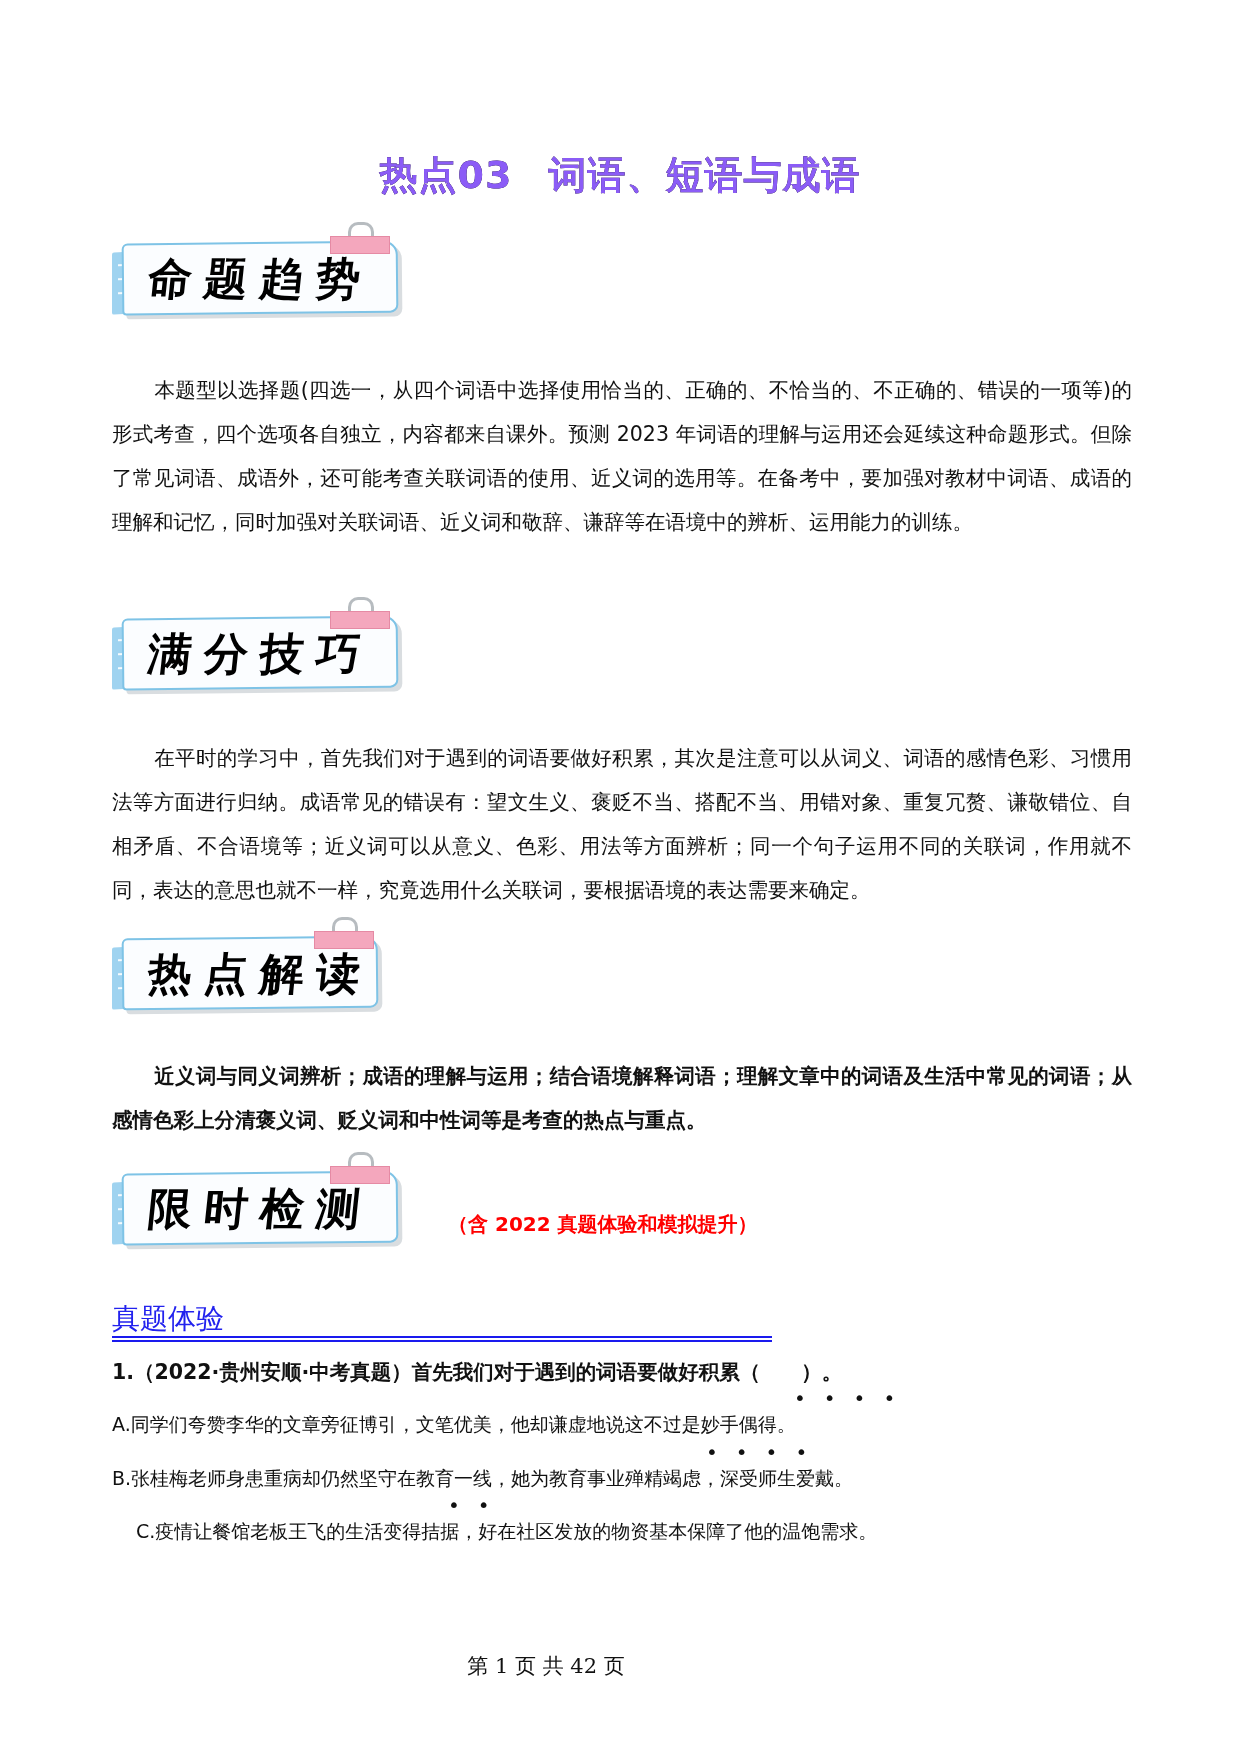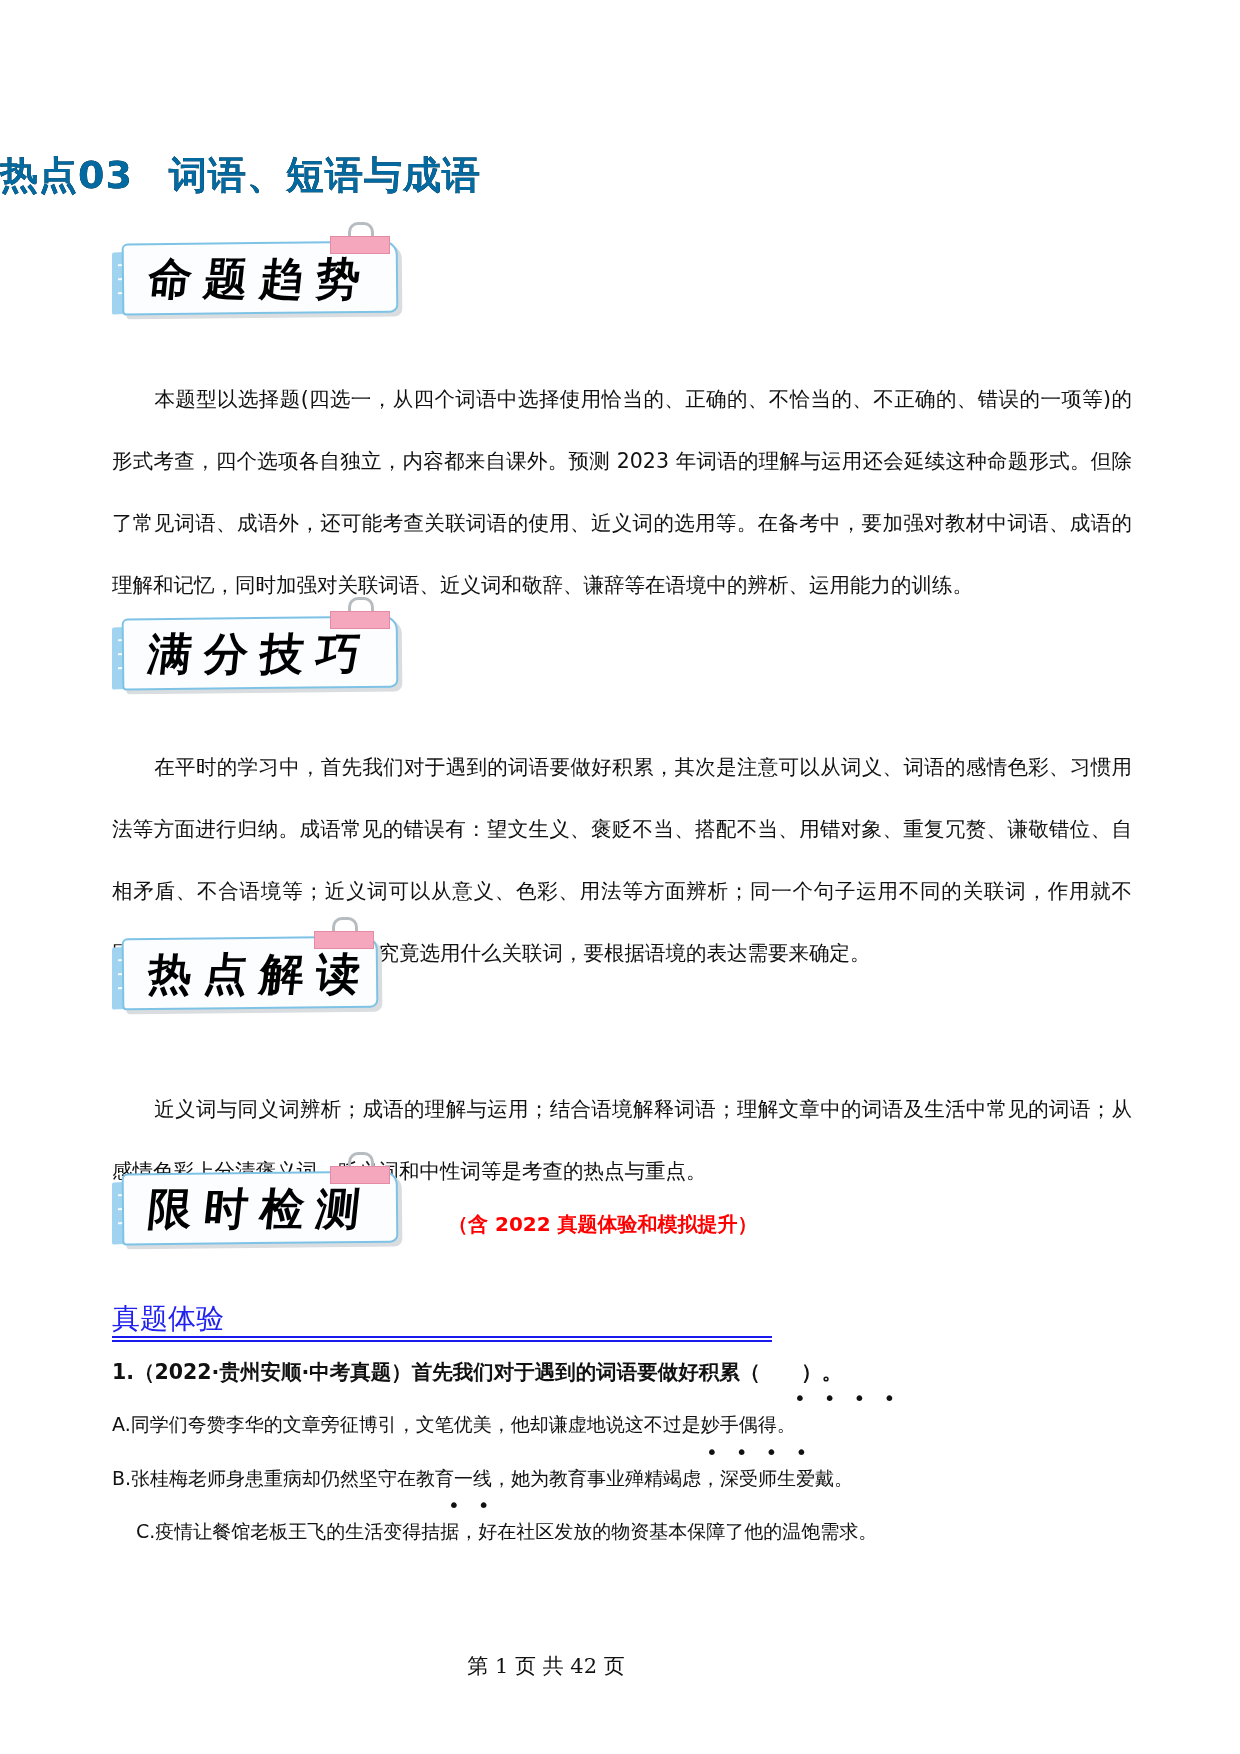--- a/index.html
+++ b/index.html
@@ -1,39 +1,39 @@
 <!DOCTYPE html>
 <html><head>
 <meta charset="utf-8">
 <style>
   html, body { margin:0; padding:0; background:#ffffff; }
   body { width:1240px; height:1754px; position:relative; overflow:hidden;
          font-family:"DejaVu Sans", "Liberation Sans", sans-serif; color:#111; }
-  .page-title { position:absolute; left:0; width:1240px; top:150px; 
-                font-size:38px; font-weight:bold; color:#0369a1; letter-spacing:1px;
+  .page-title { position:absolute; left:0; width:1240px; top:150px; text-align:center;
+                font-size:38px; font-weight:bold; color:#8b5cf6; letter-spacing:1px;
                 text-shadow: 0 0 0.6px #000; }
   .page-title .gap { display:inline-block; width:36px; }
 
   
   .banner { position:absolute; left:112px; height:98px; }
   .banner .tab { position:absolute; left:0; top:30px; width:26px; height:62px;
                  background:#9fd3f0; border-radius:2px 0 0 2px; transform:skewY(-3deg); }
   .banner .tab i { position:absolute; left:6px; width:8px; height:2px; background:#ffffff; opacity:.9; }
   .banner .paper { position:absolute; left:10px; top:20px; bottom:6px; right:10px;
                    background:#fbfdff; border:2px solid #7ec3e6; border-radius:6px 14px 8px 4px;
                    box-shadow: 4px 4px 0 #d9dde0; transform:rotate(-0.6deg); }
   .banner .label { position:absolute; left:36px; top:28px; font-family:"DejaVu Serif", "Liberation Serif", serif;
                    font-size:44px; font-weight:bold; letter-spacing:12px; color:#000;
                    transform:skewX(-6deg); }
   .banner .clip-bar { position:absolute; top:14px; width:58px; height:16px; background:#f4a7bd;
                       border:1px solid #e58aa4; }
   .banner .clip-wire { position:absolute; top:0; width:20px; height:24px;
                        border:3px solid #b7bcc0; border-bottom:none; border-radius:10px 10px 0 0; }
 
-  .para { position:absolute; left:112px; width:1020px; font-size:20.5px; line-height:62px;
+  .para { position:absolute; left:112px; width:1020px; font-size:20.5px; line-height:44px;
           color:#111; text-align:justify; }
   .para .indent { display:inline-block; width:42px; }
 
   .red-note { position:absolute; left:448px; top:1211px; font-size:20px; font-weight:bold; color:#ff0000; }
   .section-link { position:absolute; left:112px; top:1300px; font-size:28px; font-weight:normal;
                   color:#2222ee; text-decoration:none; }
   .double-rule { position:absolute; left:112px; top:1336px; width:660px; height:2px;
                  border-top:2px solid #1a1aee; border-bottom:2px solid #1a1aee; }
   .q-title { position:absolute; left:112px; top:1358px; font-size:20.5px; font-weight:bold; color:#111; }
   .option { position:absolute; left:112px; font-size:19px; color:#111; white-space:nowrap; }
@@ -82,21 +82,21 @@
   <div class="tab">
       <i style="top:12px"></i>
       <i style="top:26px"></i>
       <i style="top:40px"></i>
     </div>
   <div class="paper"></div>
   <div class="clip-wire" style="left:220px"></div>
   <div class="clip-bar" style="left:202px"></div>
   <div class="label">热点解读</div>
 </div>
-<div class="para" style="top:1078px;">
+<div class="para" style="top:1054px;font-weight:bold;">
   <span class="indent"></span><span>近义词与同义词辨析；成语的理解与运用；结合语境解释词语；理解文章中的词语及生活中常见的词语；从感情色彩上分清褒义词、贬义词和中性词等是考查的热点与重点。</span>
 </div>
 
 <div class="banner" style="top:1152px; width:296px;">
   <div class="tab">
       <i style="top:12px"></i>
       <i style="top:26px"></i>
       <i style="top:40px"></i>
     </div>
   <div class="paper"></div>

